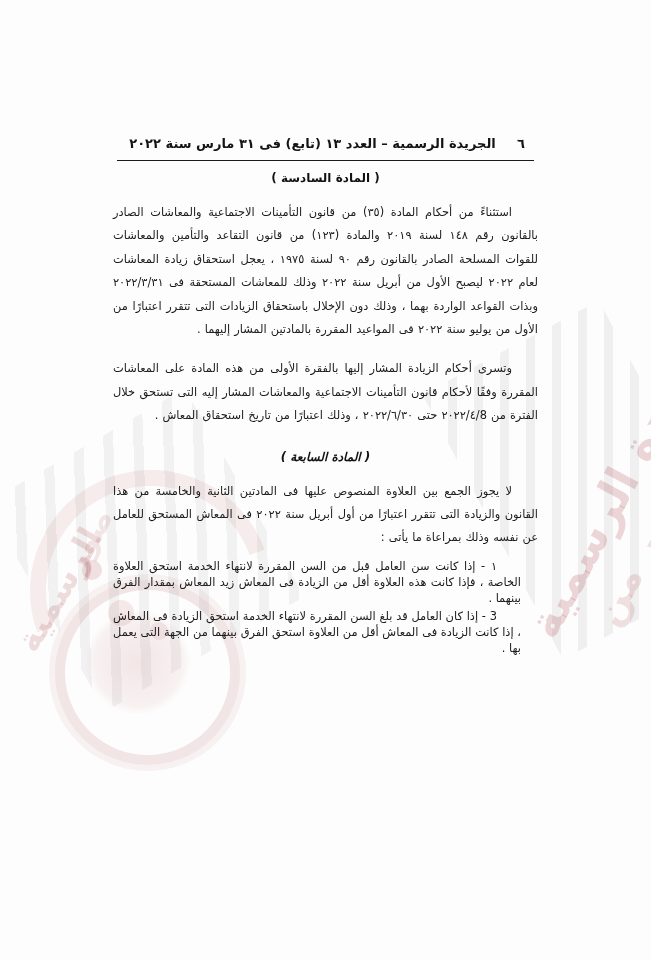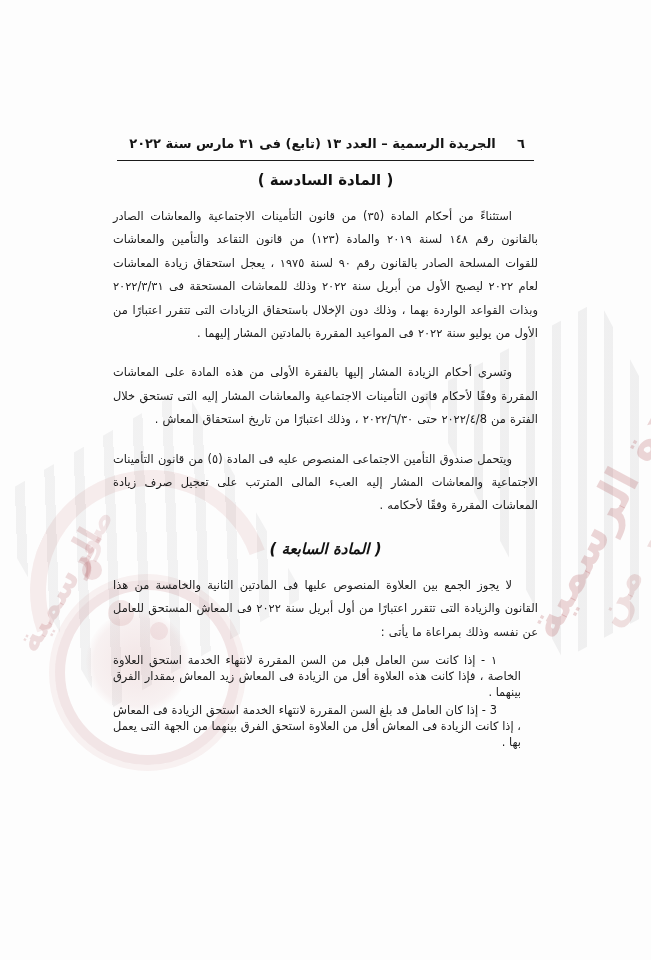--- a/index.html
+++ b/index.html
@@ -186,21 +186,21 @@
 
   #body-region {
     position: absolute;
     top: 168px;
     left: 113px;
     right: 113px;
   }
 
   .article-heading {
     text-align: center;
-    font-size: 15px;
+    font-size: 12px;
     font-weight: 700;
     color: #121212;
     margin: 3px 0 7px 0;
     letter-spacing: 0.3px;
   }
   .article-heading.second {
     margin-top: 14px;
     font-style: italic;
   }
 
@@ -261,21 +261,20 @@
 
     <div id="body-region">
 
       <div>
         <div class="article-heading">( المادة السادسة )</div>
 
         <p class="para indent">استثناءً من أحكام المادة (٣٥) من قانون التأمينات الاجتماعية والمعاشات الصادر بالقانون رقم ١٤٨ لسنة ٢٠١٩ والمادة (١٢٣) من قانون التقاعد والتأمين والمعاشات للقوات المسلحة الصادر بالقانون رقم ٩٠ لسنة ١٩٧٥ ، يعجل استحقاق زيادة المعاشات لعام ٢٠٢٢ ليصبح الأول من أبريل سنة ٢٠٢٢ وذلك للمعاشات المستحقة فى ٢٠٢٢/٣/٣١ وبذات القواعد الواردة بهما ، وذلك دون الإخلال باستحقاق الزيادات التى تتقرر اعتبارًا من الأول من يوليو سنة ٢٠٢٢ فى المواعيد المقررة بالمادتين المشار إليهما .</p>
 
         <p class="para indent">وتسرى أحكام الزيادة المشار إليها بالفقرة الأولى من هذه المادة على المعاشات المقررة وفقًا لأحكام قانون التأمينات الاجتماعية والمعاشات المشار إليه التى تستحق خلال الفترة من ٢٠٢٢/٤/8 حتى ٢٠٢٢/٦/٣٠ ، وذلك اعتبارًا من تاريخ استحقاق المعاش .</p>
 
-        <p class="para indent">ويتحمل صندوق التأمين الاجتماعى المنصوص عليه فى المادة (٥) من قانون التأمينات الاجتماعية والمعاشات المشار إليه العبء المالى المترتب على تعجيل صرف زيادة المعاشات المقررة وفقًا لأحكامه .</p>
       </div>
 
       <div class="spacer-sm"></div>
 
       <div>
         <div class="article-heading second">( المادة السابعة )</div>
 
         <p class="para indent underlined">لا يجوز الجمع بين العلاوة المنصوص عليها فى المادتين الثانية والخامسة من هذا القانون والزيادة التى تتقرر اعتبارًا من أول أبريل سنة ٢٠٢٢ فى المعاش المستحق للعامل عن نفسه وذلك بمراعاة ما يأتى :</p>
 
         <div class="spacer-sm"></div>

